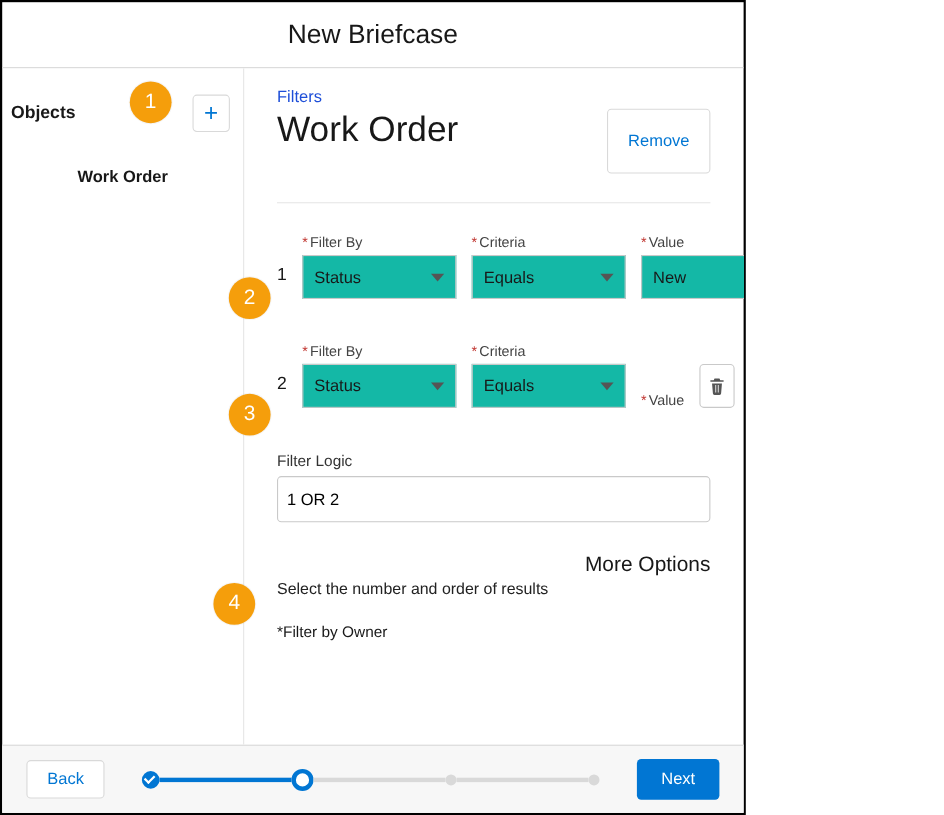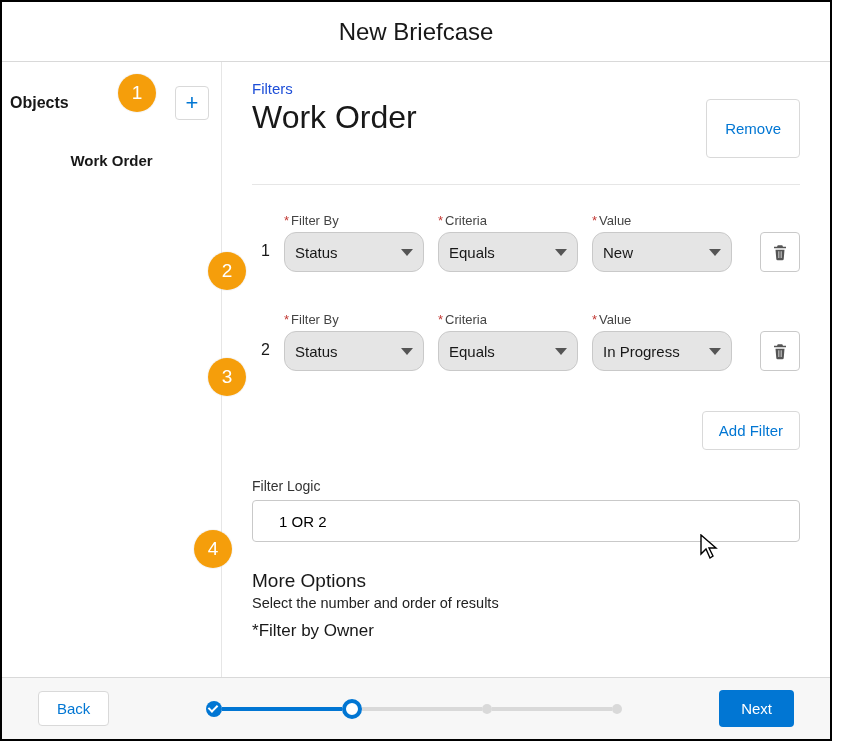--- a/index.html
+++ b/index.html
@@ -1,49 +1,49 @@
 <!DOCTYPE html>
 <html><head>
 <meta charset="utf-8">
 <style>
   * { box-sizing: border-box; }
   html, body { margin: 0; padding: 0; font-family: -apple-system, "Segoe UI", Arial, sans-serif; color:#181818; }
-  .window { width:832px; height:741px; border:2px solid #000; position:relative; background:#fff; display:flex; flex-direction:column; }
+  .window { width:678px; height:741px; border:2px solid #000; position:relative; background:#fff; display:flex; flex-direction:column; }
   .titlebar { height:60px; border-bottom:1px solid #d9d9d9; display:flex; align-items:center; justify-content:center; font-size:24px; }
   .body { flex:1; display:flex; overflow:hidden; position:relative; }
   .sidebar { width:220px; border-right:1px solid #e6e6e6; padding-top:6px; position:relative;text-align:center; }
   .sidebar-head { display:flex; align-items:center; justify-content:space-between; padding:18px 12px 18px 8px; }
   .sidebar-head-title { font-weight:700; font-size:16px; }
   .add-btn { width:34px; height:34px; border:1px solid #d9d9d9; border-radius:4px; background:#fff; color:#0176d3; display:flex; align-items:center; justify-content:center; cursor:pointer; font-size:22px; font-weight:400; line-height:1; }
   .sidebar-item { padding:14px 8px; font-weight:700; font-size:15px; }
   .main { flex:1; position:relative; }
   .main-scroll { position:absolute; inset:0; overflow-y:scroll; padding: 18px 30px 10px 30px; }
   .filters-label { font-size:15px; color:#1d4ed8; }
   .heading-row { display:flex; align-items:flex-start; justify-content:space-between; margin-top:2px; }
   .heading { font-size:32px; font-weight:400; }
   .remove-btn { border:1px solid #d9d9d9; background:#fff; color:#0176d3; border-radius:4px; padding:20px 18px; font-size:15px; cursor:pointer; }
   .divider { border:none; border-top:1px solid #e6e6e6; margin:26px 0 28px 0; }
   .filter-row { display:flex; align-items:flex-end; gap:14px; margin-bottom:40px; }
   .row-num { width:18px; text-align:right; font-size:16px; padding-bottom:12px; }
   .field { display:flex; flex-direction:column; gap:4px; }
   .field .label { font-size:13px; color:#444; }
   .field .req { color:#c23934; margin-right:2px; }
-  .select { width:140px; height:40px; border:1px solid #c9c9c9; border-radius:12px; background:#e5e5e5; display:flex; align-items:center; justify-content:space-between; padding:0 10px; font-size:15px; cursor:pointer; }
+  .select { width:140px; height:40px; border:1px solid #c9c9c9; border-radius:0; background:#14b8a6; display:flex; align-items:center; justify-content:space-between; padding:0 10px; font-size:15px; cursor:pointer; }
   .select.val { width:140px;gap:29px; }
   .caret { width:0; height:0; border-left:6px solid transparent; border-right:6px solid transparent; border-top:7px solid #555; }
   .trash-btn { width:40px; height:40px; border:1px solid #c9c9c9; border-radius:4px; background:#fff; display:flex; align-items:center; justify-content:center; cursor:pointer; margin-left:auto; }
   .trash-btn svg { width:18px; height:18px; fill:#555; }
   .addfilter-row { display:flex; justify-content:flex-end; margin-bottom:28px; }
   .addfilter-btn { border:1px solid #d9d9d9; background:#fff; color:#0176d3; border-radius:4px; padding:10px 16px; font-size:15px; cursor:pointer; }
   .section-label { font-size:14px; color:#333; margin-bottom:6px; }
-  .logic-input { width:100%; height:42px; border:1px solid #c9c9c9; border-radius:4px; padding:0 26px; font-size:15px; }
+  .logic-input { width:100%; height:42px; border:1px solid #c9c9c9; border-radius:4px; padding:0 8px; font-size:15px; }
   .more-options { margin-top:28px; }
-  .more-title { font-size:19px; font-weight:400; margin-bottom:3px; }
-  .more-sub { font-size:14.5px; color:#222; margin-bottom:10px; }
-  .footer { height:62px; border-top:1px solid #d9d9d9; background:#f7f7f7; display:flex; align-items:center; padding:0 36px; gap:12px; }
+  .more-title { font-size:19px; font-weight:400; margin-bottom:3px;text-align:right; }
+  .more-sub { font-size:14.5px; color:#222; margin-bottom:22px; }
+  .footer { height:62px; border-top:1px solid #d9d9d9; background:#f7f7f7; display:flex; align-items:center; padding:0 22px; gap:12px; }
   .back-btn { border:1px solid #d9d9d9; background:#fff; color:#0176d3; border-radius:4px; padding:8px 18px; font-size:15px; cursor:pointer; }
   .next-btn { margin-left:auto; border:none; background:#0176d3; color:#fff; border-radius:4px; padding:10px 22px; font-size:15px; cursor:pointer; }
   .progress { flex:1; display:flex; align-items:center; justify-content:center; gap:0; }
   .p-seg { height:4px; width:120px; background:#d9d9d9; }
   .p-seg.done { background:#0176d3; }
   .p-dot { width:10px; height:10px; border-radius:50%; background:#d9d9d9; }
   .p-dot.check { width:16px; height:16px; background:#0176d3; position:relative; }
   .p-dot.check::after { content:""; position:absolute; left:4px; top:2px; width:4px; height:7px; border:solid #fff; border-width:0 2px 2px 0; transform:rotate(45deg); }
   .p-dot.current { width:20px; height:20px; background:#fff; border:4px solid #0176d3; }
   
@@ -124,43 +124,36 @@
           </div>
           <div class="field">
             <span class="label"><span class="req">*</span><span>Criteria</span></span>
             <div class="select">
               <span>Equals</span>
               <span class="caret"></span>
             </div>
           </div>
           <div class="field">
             <span class="label"><span class="req">*</span><span>Value</span></span>
-            <div class="select val">
-              <span>In Progress</span>
-              <span class="caret"></span>
-            </div>
           </div>
           <button class="trash-btn">
             <svg viewBox="0 0 24 24">
                 <path d="M9 3h6l1 2h4v2H4V5h4l1-2zM6 9h12l-1 12a2 2 0 0 1-2 2H9a2 2 0 0 1-2-2L6 9zm4 2v9h1v-9h-1zm3 0v9h1v-9h-1z"></path>
               </svg>
           </button>
         </div>
 
-        <div class="addfilter-row">
-          <button class="addfilter-btn">Add Filter</button>
-        </div>
 
         <div class="section-label">Filter Logic</div>
         <input class="logic-input" value="1 OR 2" style="">
 
         <div class="more-options">
           <div class="more-title">More Options</div>
           <div class="more-sub">Select the number and order of results</div>
-          <span class="label" style="font-size:17px;"><span class="req">*</span><span>Filter by Owner</span></span>
+          <span class="label" style="font-size:14px;"><span class="req">*</span><span>Filter by Owner</span></span>
         </div>
 
         <div style="height:60px;"></div>
       </div>
 
       <div class="badge" style="left:-14px; top:190px;">2</div>
       <div class="badge" style="left:-14px; top:296px;">3</div>
       <div class="badge" style="left:-28px; top:468px;">4</div>
 
       <svg class="cursor-arrow" width="20" height="26" viewBox="0 0 20 26">

